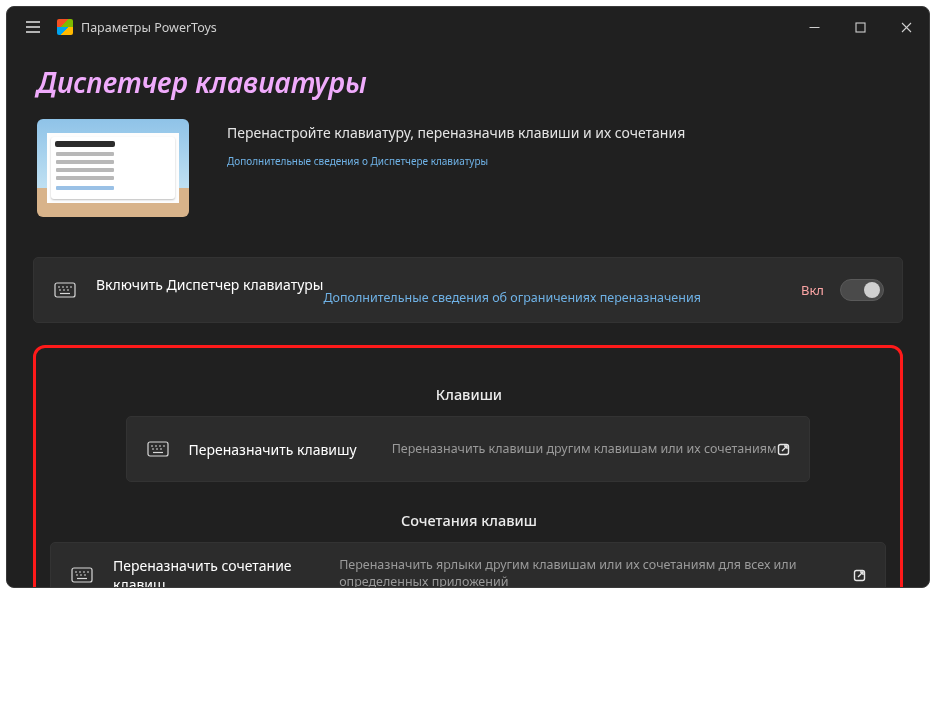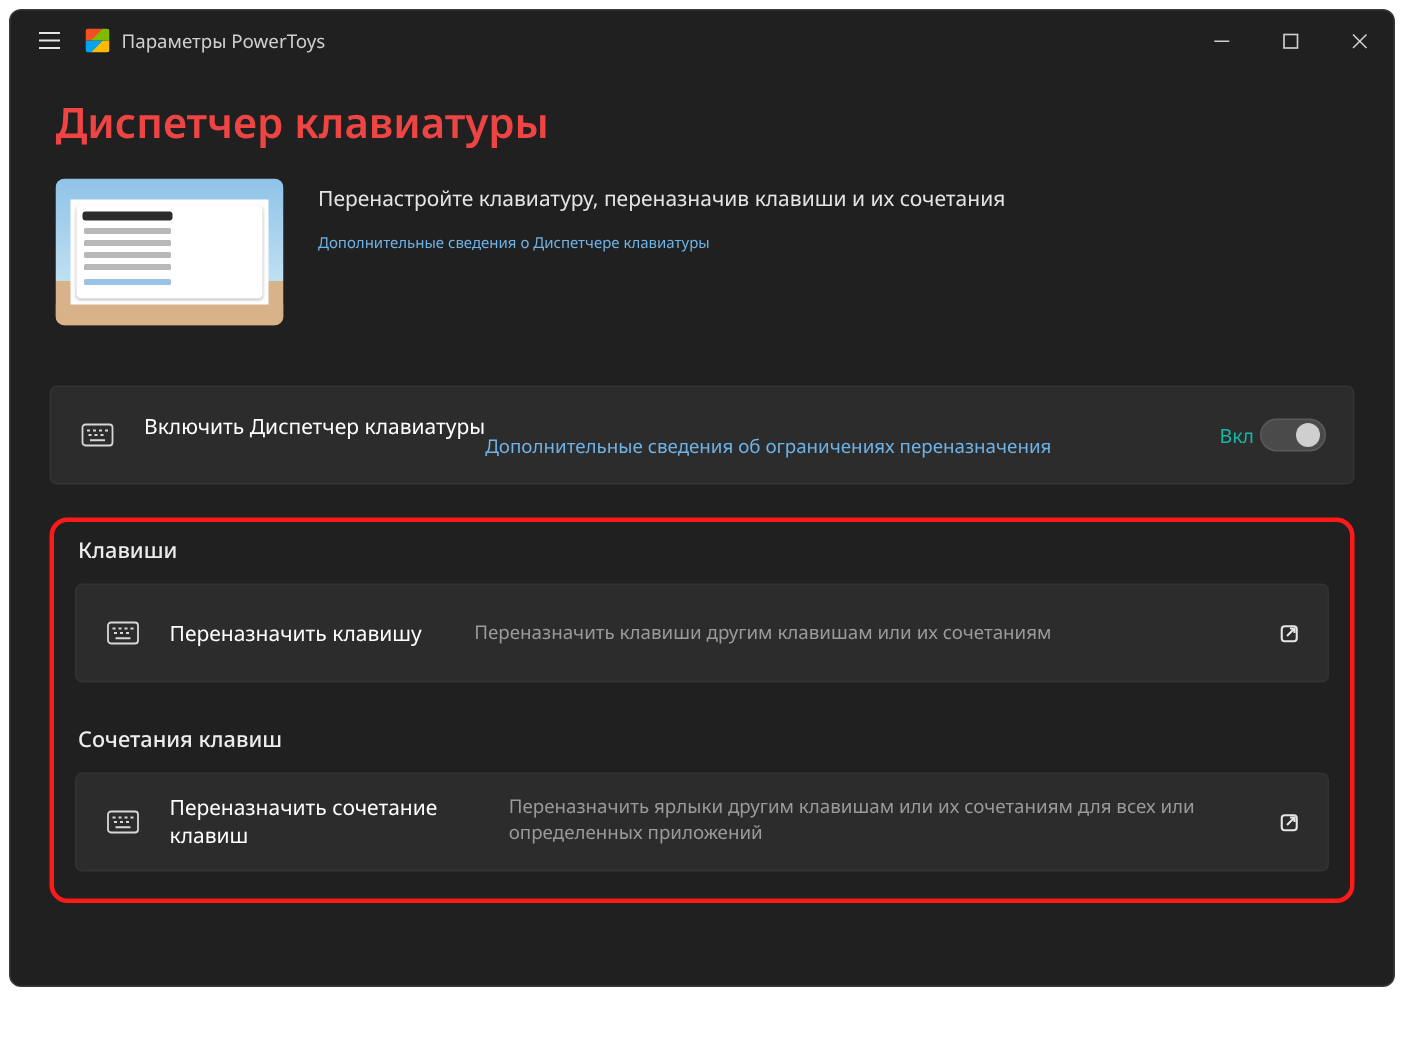--- a/index.html
+++ b/index.html
@@ -1,19 +1,19 @@
 <!DOCTYPE html>
 <html><head>
 <meta charset="utf-8">
 <style>
   * { margin: 0; padding: 0; box-sizing: border-box; }
   html, body { width: 936px; height: 706px; background: #fff; font-family: "Segoe UI", system-ui, sans-serif; overflow: hidden; }
   .outer-frame { width: 936px; height: 706px; background: #fff; padding: 6px; }
   .window {
-    width: 924px; height: 652px;
+    width: 924px; height: 582px;
     background: #202020;
     border: 1px solid #3a3a3a;
     border-radius: 8px;
     display: flex; flex-direction: column;
     overflow: hidden;
     position: relative;
   }
   
   .titlebar {
     height: 40px;
@@ -45,28 +45,29 @@
   }
   .win-btn svg { stroke: #cfcfcf; fill: none; }
 
   
   .content {
     flex: 1; overflow: auto;
     padding: 6px 26px 26px 26px;
     display: flex; flex-direction: column;
   }
   .page-title {
-    color: #ef4444;
+    color: #f0abfc;
     font-size: 28px;
     font-weight: 600;
     margin: 10px 0 18px 4px;
+    font-style: italic;
   }
   
   .intro-row {
-    display: flex; gap: 23px; align-items: flex-start;
+    display: flex; gap: 38px; align-items: flex-start;
     margin-bottom: 40px;
     padding-left: 4px;
   }
   .thumb {
     width: 152px; height: 98px;
     border-radius: 6px;
     background:
       linear-gradient(#fdfdfd,#fdfdfd) 10px 14px / 132px 70px no-repeat,
       linear-gradient(#d8b38a,#d8b38a) 0 84px / 100% 14px no-repeat,
       linear-gradient(180deg,#8fc3e8,#bfe0f2 70%,#d8b38a 70%);
@@ -104,43 +105,43 @@
   .card-icon {
     width: 26px; display:flex; justify-content:center; margin-right: 18px;
     color:#d8d8d8;
   }
   .card-icon svg { stroke:#d8d8d8; fill:none; }
   .card-body { flex: 1; display:flex; flex-direction:row; gap:0; }
   .card-title { color: #fff; font-size: 14px; }
   .card-sub { font-size: 12.5px; }
   .card-sub.link { color:#6fb2e6; cursor:pointer;margin-top:14px; }
   .card-sub.muted { color:#9a9a9a;margin-left:35px; }
-  .card-right { display:flex; align-items:center; gap:4px; color:#14b8a6; font-size:13px;}
+  .card-right { display:flex; align-items:center; gap:16px; color:#fca5a5; font-size:13px;}
 
   
   .toggle {
     width: 44px; height: 22px; border-radius: 11px;
     background: #4a4a4a; 
     position: relative; cursor:pointer;
     border:1px solid #5a5a5a;
   }
   .toggle.on { background:#4a4a4a; }
   .toggle .knob {
     position:absolute; top:2px; width:16px; height:16px; border-radius:50%;
     background:#d6d6d6;
   }
   .toggle.on .knob { right:3px; background:#cfcfcf; }
 
   
   .highlight {
     border: 3px solid #ff1a1a;
     border-radius: 12px;
-    padding: 1px 14px 18px 14px;
+    padding: 28px 14px 18px 14px;
     margin-top: 22px;
-    display:flex; flex-direction:column;
+    display:flex; flex-direction:column;align-items:center;
   }
   .section-label {
     color: #ececec; font-size: 14.5px; font-weight: 500;
     margin: 8px 0 12px 2px;
   }
   .section-label.mt { margin-top: 28px; }
 
   .open-icon svg { stroke:#e6e6e6; fill:none; }
 </style>
 </head>

